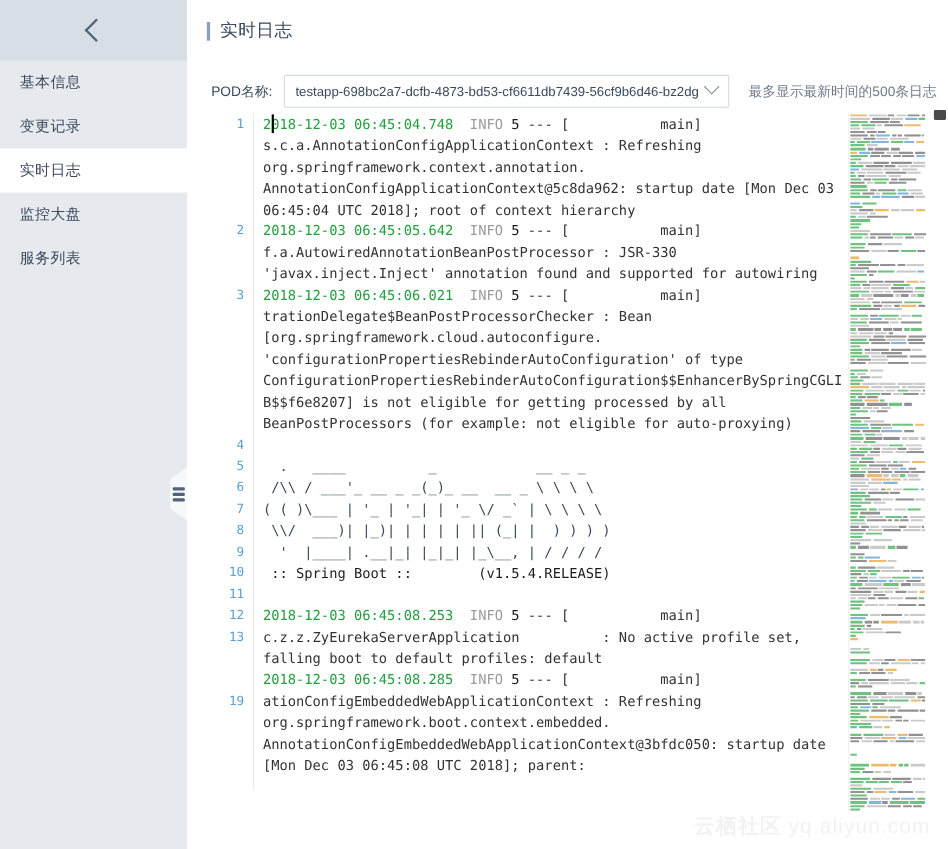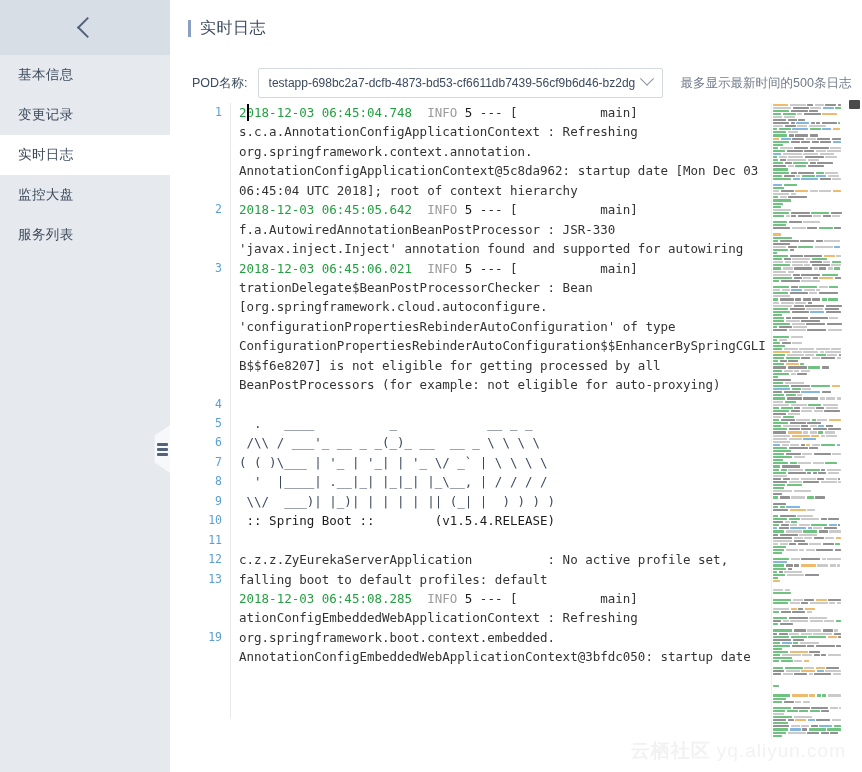--- a/index.html
+++ b/index.html
@@ -389,30 +389,32 @@
             <div class="code-line">trationDelegate$BeanPostProcessorChecker : Bean</div>
             <div class="code-line">[org.springframework.cloud.autoconfigure.</div>
             <div class="code-line">'configurationPropertiesRebinderAutoConfiguration' of type</div>
             <div class="code-line">ConfigurationPropertiesRebinderAutoConfiguration$$EnhancerBySpringCGLI</div>
             <div class="code-line">B$$f6e8207] is not eligible for getting processed by all</div>
             <div class="code-line">BeanPostProcessors (for example: not eligible for auto-proxying)</div>
             <div class="code-line">&nbsp;</div>
             <div class="code-line art">  .   ____          _            __ _ _</div>
             <div class="code-line art"> /\\ / ___'_ __ _ _(_)_ __  __ _ \ \ \ \</div>
             <div class="code-line art">( ( )\___ | '_ | '_| | '_ \/ _` | \ \ \ \</div>
+            <div class="code-line art"> \\/  ___)| |_)| | | | | || (_| |  ) ) ) )</div>
             <div class="code-line art">  '  |____| .__|_| |_|_| |_\__, | / / / /</div>
-            <div class="code-line art"> \\/  ___)| |_)| | | | | || (_| |  ) ) ) )</div>
             <div class="code-line bootline"> :: Spring Boot ::        (v1.5.4.RELEASE)</div>
             <div class="code-line">&nbsp;</div>
+            <div class="code-line"><span class="ts">2018-12-03 06:45:08.253</span>  <span class="lvl">INFO</span> <span class="num">5</span> --- [           main]</div>
             <div class="code-line">c.z.z.ZyEurekaServerApplication          : No active profile set,</div>
             <div class="code-line">falling boot to default profiles: default</div>
             <div class="code-line"><span class="ts">2018-12-03 06:45:08.285</span>  <span class="lvl">INFO</span> <span class="num">5</span> --- [           main]</div>
             <div class="code-line">ationConfigEmbeddedWebApplicationContext : Refreshing</div>
             <div class="code-line">org.springframework.boot.context.embedded.</div>
             <div class="code-line">AnnotationConfigEmbeddedWebApplicationContext@3bfdc050: startup date</div>
+            <div class="code-line">[Mon Dec 03 06:45:08 UTC 2018]; parent:</div>
           </div>
       </div>
     </div>
 
     <div class="minimap">
 
     <div class="mm-line">
           <div class="mm-seg mm-o" style="width: 15px;"></div>
           <div class="mm-seg mm-l" style="width: 16px;"></div>
           <div class="mm-seg mm-d" style="width: 6px;"></div>

